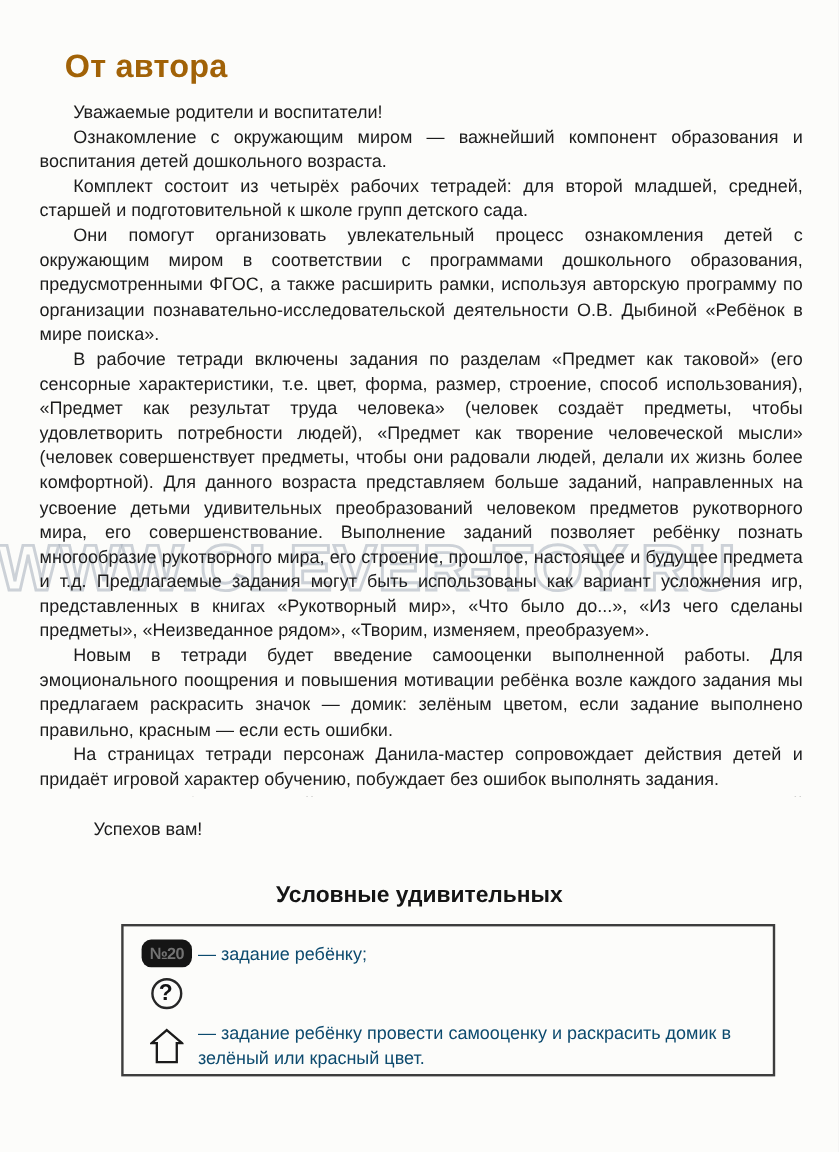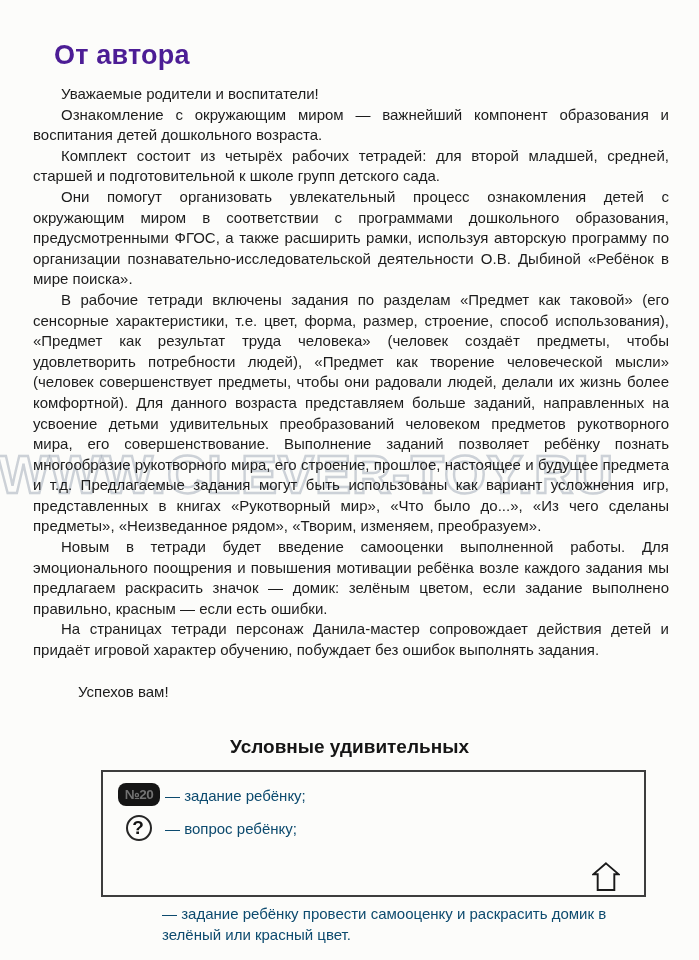--- a/index.html
+++ b/index.html
@@ -18,21 +18,21 @@
     color: #1c1c1c;
   }
   .page-title {
     position: absolute;
     top: 40px;
     left: 54px;
     margin: 0;
     font-size: 27px;
     font-weight: bold;
     letter-spacing: 0.2px;
-    color: #4c1d95;
+    color: #a16207;
   }
   .body-text {
     position: absolute;
     top: 84px;
     left: 33px;
     width: 636px;
     height: 580px;
     overflow: hidden;
     font-size: 15px;
     line-height: 20.6px;
@@ -88,21 +88,21 @@
     border: 2px solid #3d3d3d;
     box-sizing: border-box;
     background: rgba(252,252,250,0.6);
     padding: 11px 12px 0 10px;
   }
   .legend-row {
     display: flex;
     align-items: center;
     margin-bottom: 9px;
   }
-  .legend-row.top-align { align-items: flex-end; flex-direction: column; }
+  .legend-row.top-align { align-items: center; }
   .icon-cell {
     width: 52px;
     flex: 0 0 52px;
     display: flex;
     justify-content: center;
     align-items: center;
   }
   .task-badge {
     display: inline-flex;
     align-items: center;
@@ -177,21 +177,20 @@
       </span>
       <span class="legend-text">— задание ребёнку;</span>
     </div>
 
     <div class="legend-row">
       <span class="icon-cell">
         <span class="question-icon">
           <span>?</span>
         </span>
       </span>
-      <span class="legend-text">— вопрос ребёнку;</span>
     </div>
 
     <div class="legend-row top-align">
       <span class="icon-cell">
         <svg class="house-icon" width="28" height="31" viewBox="0 0 32 35" aria-hidden="true">
           <path d="M16 2.5 L30.5 15 L25.5 15 L25.5 33 L6.5 33 L6.5 15 L1.5 15 Z" fill="none" stroke="#1a1a1a" stroke-width="2.2" stroke-linejoin="miter"></path>
         </svg>
       </span>
       <span class="legend-text" style="width: 470px;">— задание ребёнку провести самооценку и раскрасить домик в зелёный или красный цвет.</span>
     </div>

